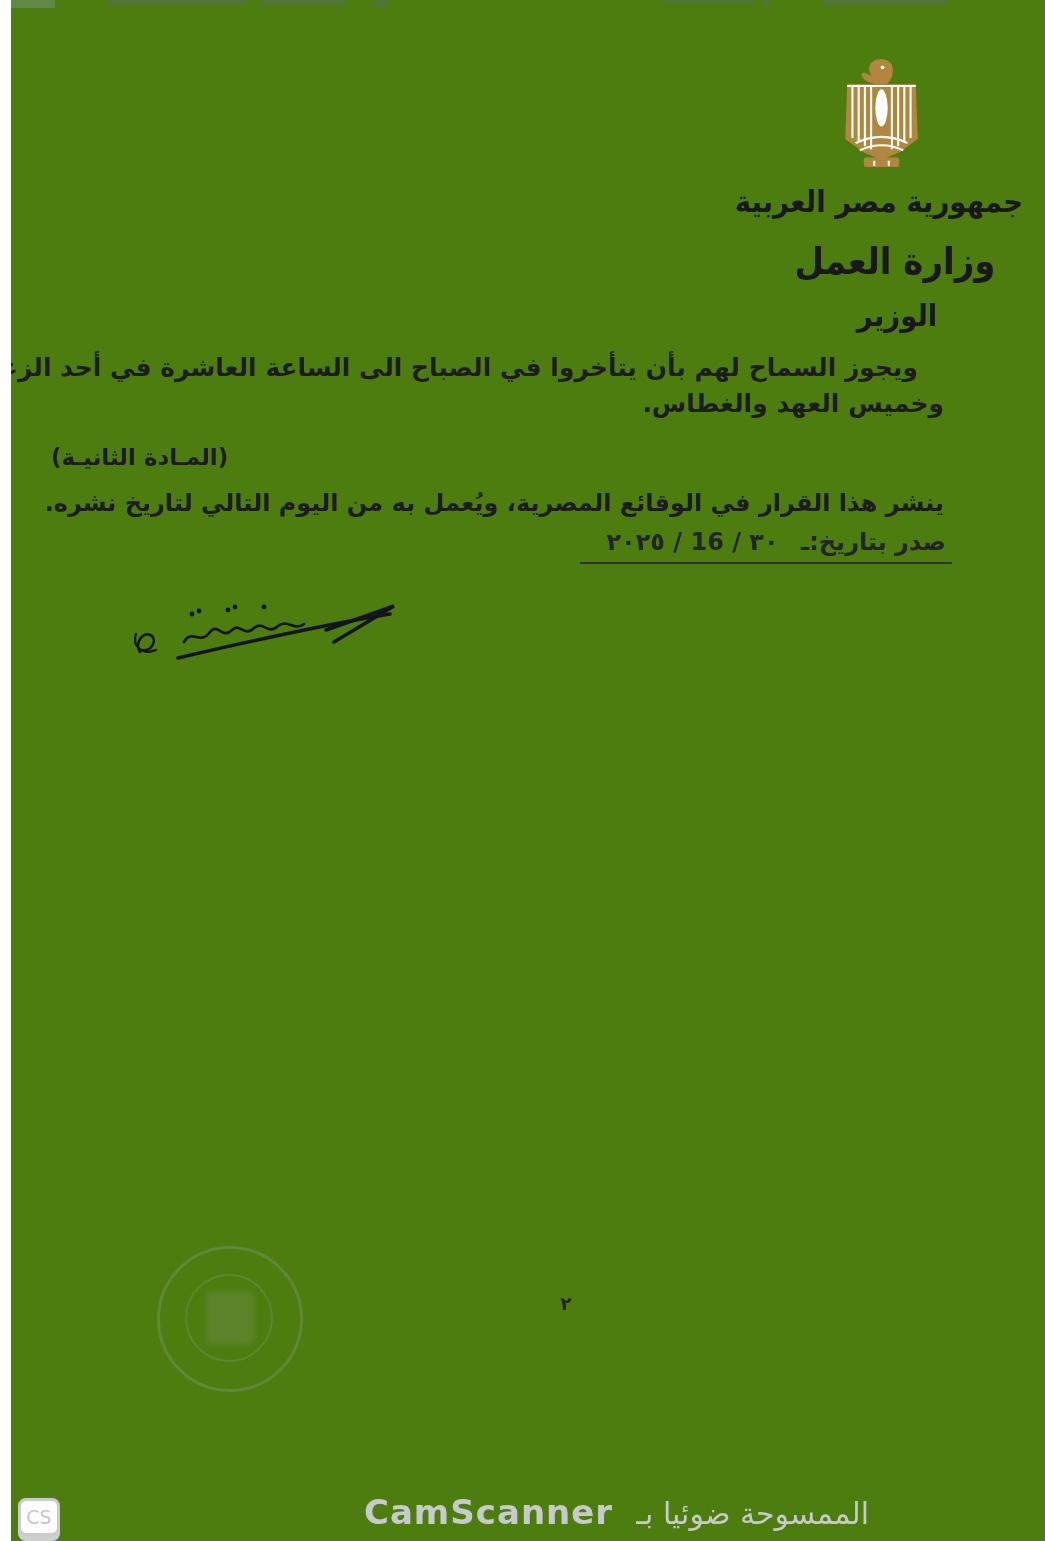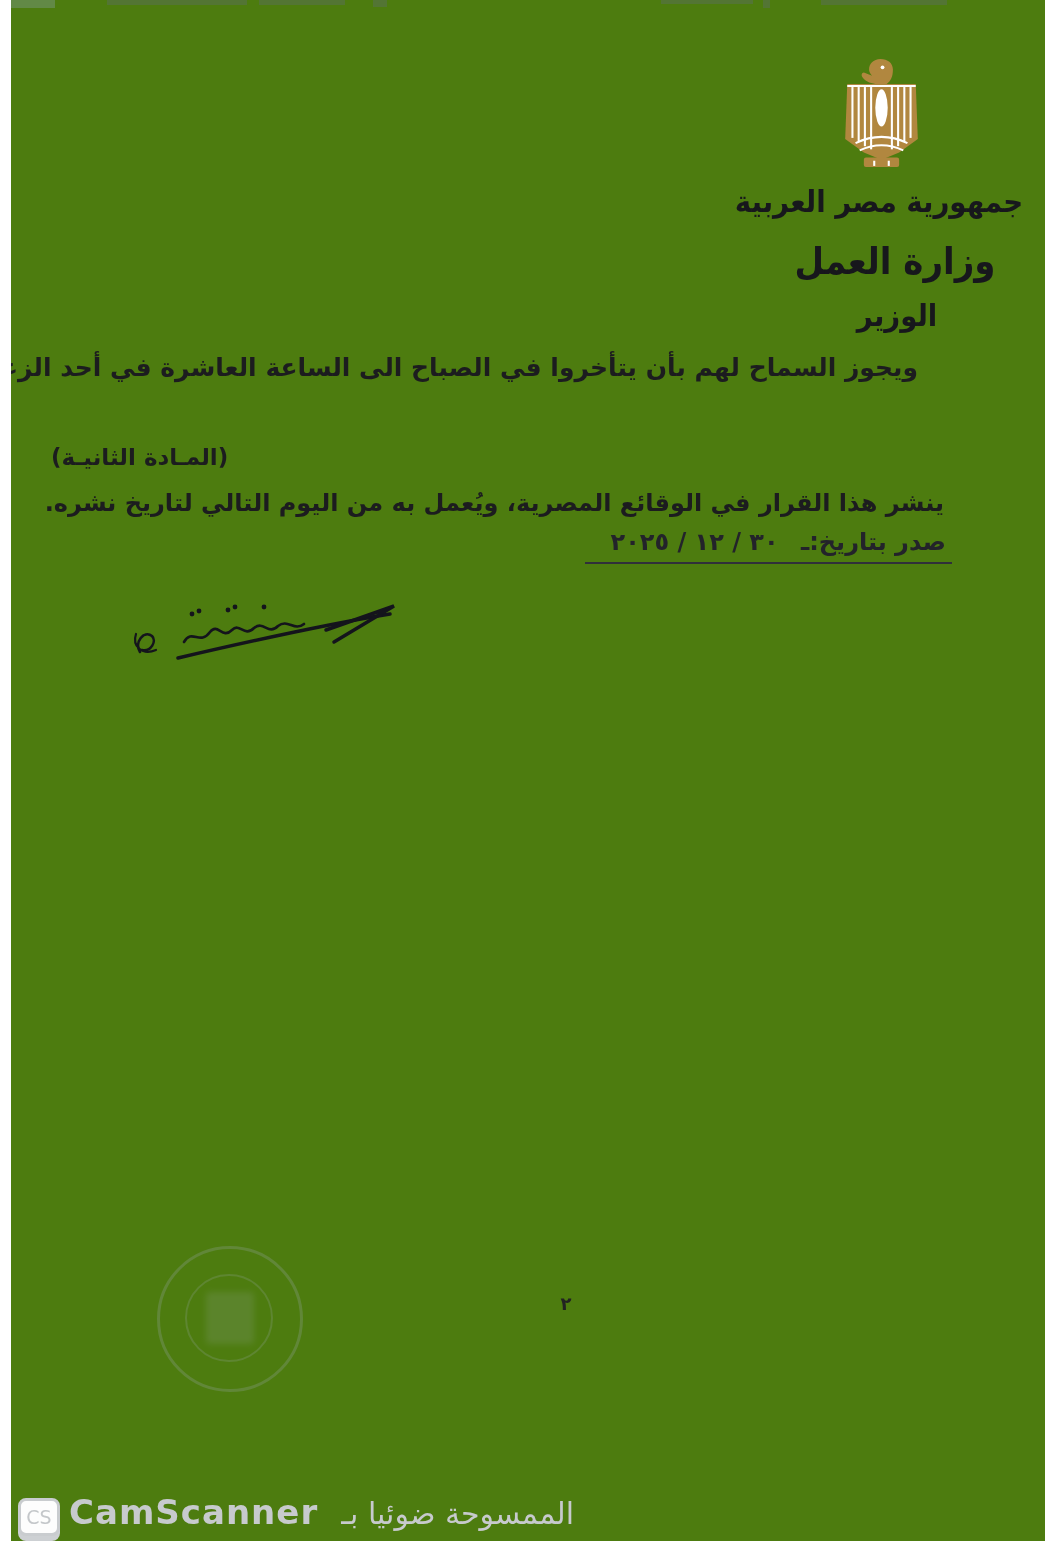--- a/index.html
+++ b/index.html
@@ -82,21 +82,21 @@
   
   .wm{position:absolute;left:0;top:1490px;width:900px;height:60px;color:#c7cacd;}
   .cs-badge{
     position:absolute;left:7px;top:8px;width:36px;height:32px;
     border:3px solid #c9cccf;border-radius:8px;background:#fdfdfd;
     box-shadow:0 5px 0 #cdd0d3;
     font-weight:normal;font-size:19px;color:#c4c7ca;
     display:flex;align-items:center;justify-content:center;
   }
   .wm-text{
-    position:absolute;left:58px;top:2px;width:800px;direction:rtl;text-align:left;
+    position:absolute;left:58px;top:2px;width:800px;direction:rtl;text-align:right;
     white-space:nowrap;
   }
   .wm-text .ar-part{font-size:30px;letter-spacing:1px;}
   .wm-text .brand{font-size:34px;font-weight:bold;margin-right:18px;letter-spacing:1px;}
 </style>
 </head>
 <body>
 
 <div class="page">
 
@@ -135,29 +135,30 @@
       <circle cx="46" cy="9" r="1.8" fill="#ffffff"></circle>
     </svg>
   </div>
 
   <div class="callig republic">جمهورية مصر العربية</div>
   <div class="callig ministry">وزارة العمل</div>
   <div class="callig minister">الوزير</div>
 
   <div class="para p1">
     <span class="line indent">ويجوز السماح لهم بأن يتأخروا في الصباح الى الساعة العاشرة في أحد الزعف</span>
+    <span class="line">وخميس العهد والغطاس.</span>
   </div>
 
   <div class="heading-wrap">(المـادة الثانيـة)</div>
 
   <div class="para p2">ينشر هذا القرار في الوقائع المصرية، ويُعمل به من اليوم التالي لتاريخ نشره.</div>
 
   <div class="date-line">
     <span class="lbl">صدر بتاريخ:ـ</span>
-    <span>٣٠ / ١٢ / ٢٠٢٥</span>
+    <span>٣٠ / 16 / ٢٠٢٥</span>
   </div>
 
   <div class="sig-svg">
     <svg viewBox="0 0 285 88" width="285" height="88">
       <g stroke="#14141c" fill="none" stroke-linecap="round">
         <path d="M52,74 C112,60 202,40 264,30" stroke-width="3.5"></path>
         <path d="M200,46 L268,22 L208,58" stroke-width="3.5" stroke-linejoin="miter"></path>
         <path d="M58,58 C66,44 74,62 84,48 C92,38 96,56 106,46 C114,38 118,54 128,44 C138,36 142,52 152,42 C162,34 168,48 178,40" stroke-width="2.6"></path>
         <path d="M14,68 C8,58 18,46 26,52 C31,57 25,68 16,66" stroke-width="2.6"></path>
         <path d="M10,50 C6,62 16,72 30,66" stroke-width="2.2"></path>

